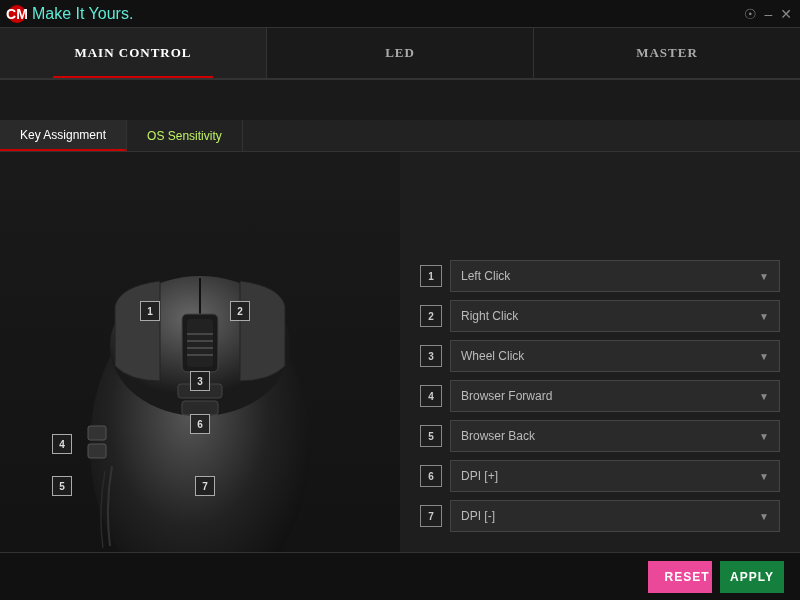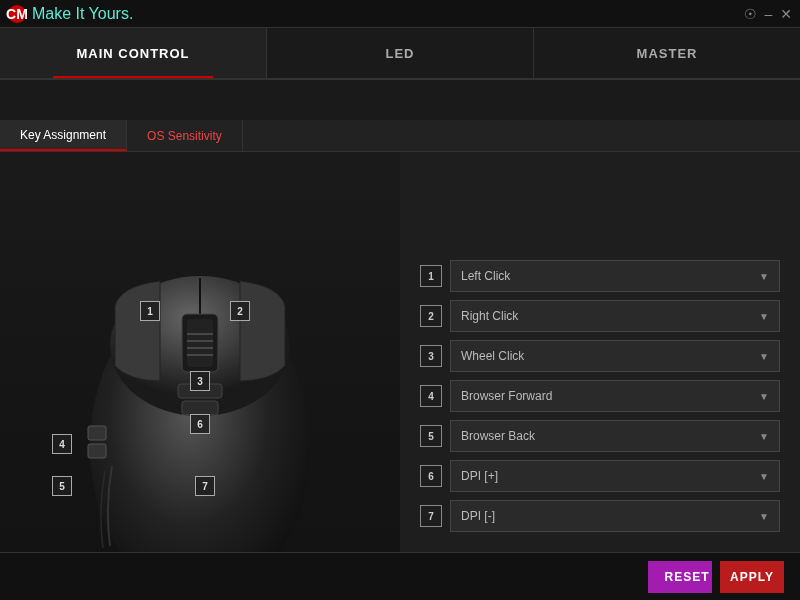--- a/index.html
+++ b/index.html
@@ -50,20 +50,21 @@
       font-size: 14px;
       cursor: pointer;
     }
 
     
     .main-nav {
       display: flex;
       background: #1a1a1a;
       border-bottom: 2px solid #333;
       height: 52px;
+      font-family: Liberation Serif, serif;
     }
     .nav-tab {
       flex: 1;
       display: flex;
       align-items: center;
       justify-content: center;
       font-size: 13px;
       font-weight: bold;
       color: #aaa;
       cursor: pointer;
@@ -92,21 +93,21 @@
       background: #222;
       height: 32px;
       border-bottom: 1px solid #333;
       margin-top: 40px;
     }
     .sub-tab {
       padding: 0 20px;
       display: flex;
       align-items: center;
       font-size: 12px;
-      color: #ef4444;
+      color: #bef264;
       cursor: pointer;
       border-right: 1px solid #333;
     }
     .sub-tab.active {
       background: #2a2a2a;
       color: #fff;
       border-bottom: 2px solid #cc0000;
     }
 
     
@@ -219,26 +220,26 @@
     .btn-action {
       height: 32px;
       min-width: 64px;
       font-size: 12px;
       font-weight: bold;
       cursor: pointer;
       border: none;
       letter-spacing: 1px;
     }
     .btn-reset {
-      background: #a21caf;
+      background: #ec4899;
       color: #fff;
       padding-left: 14px;
     }
     .btn-apply {
-      background: #b91c1c;
+      background: #15803d;
       color: #fff;
     }
   </style>
 </head>
 <body>
 
 <div class="title-bar">
   <div class="title-bar-logo">CM</div>
   <span class="title-bar-text">Make It Yours.</span>
   <div class="title-bar-controls">

